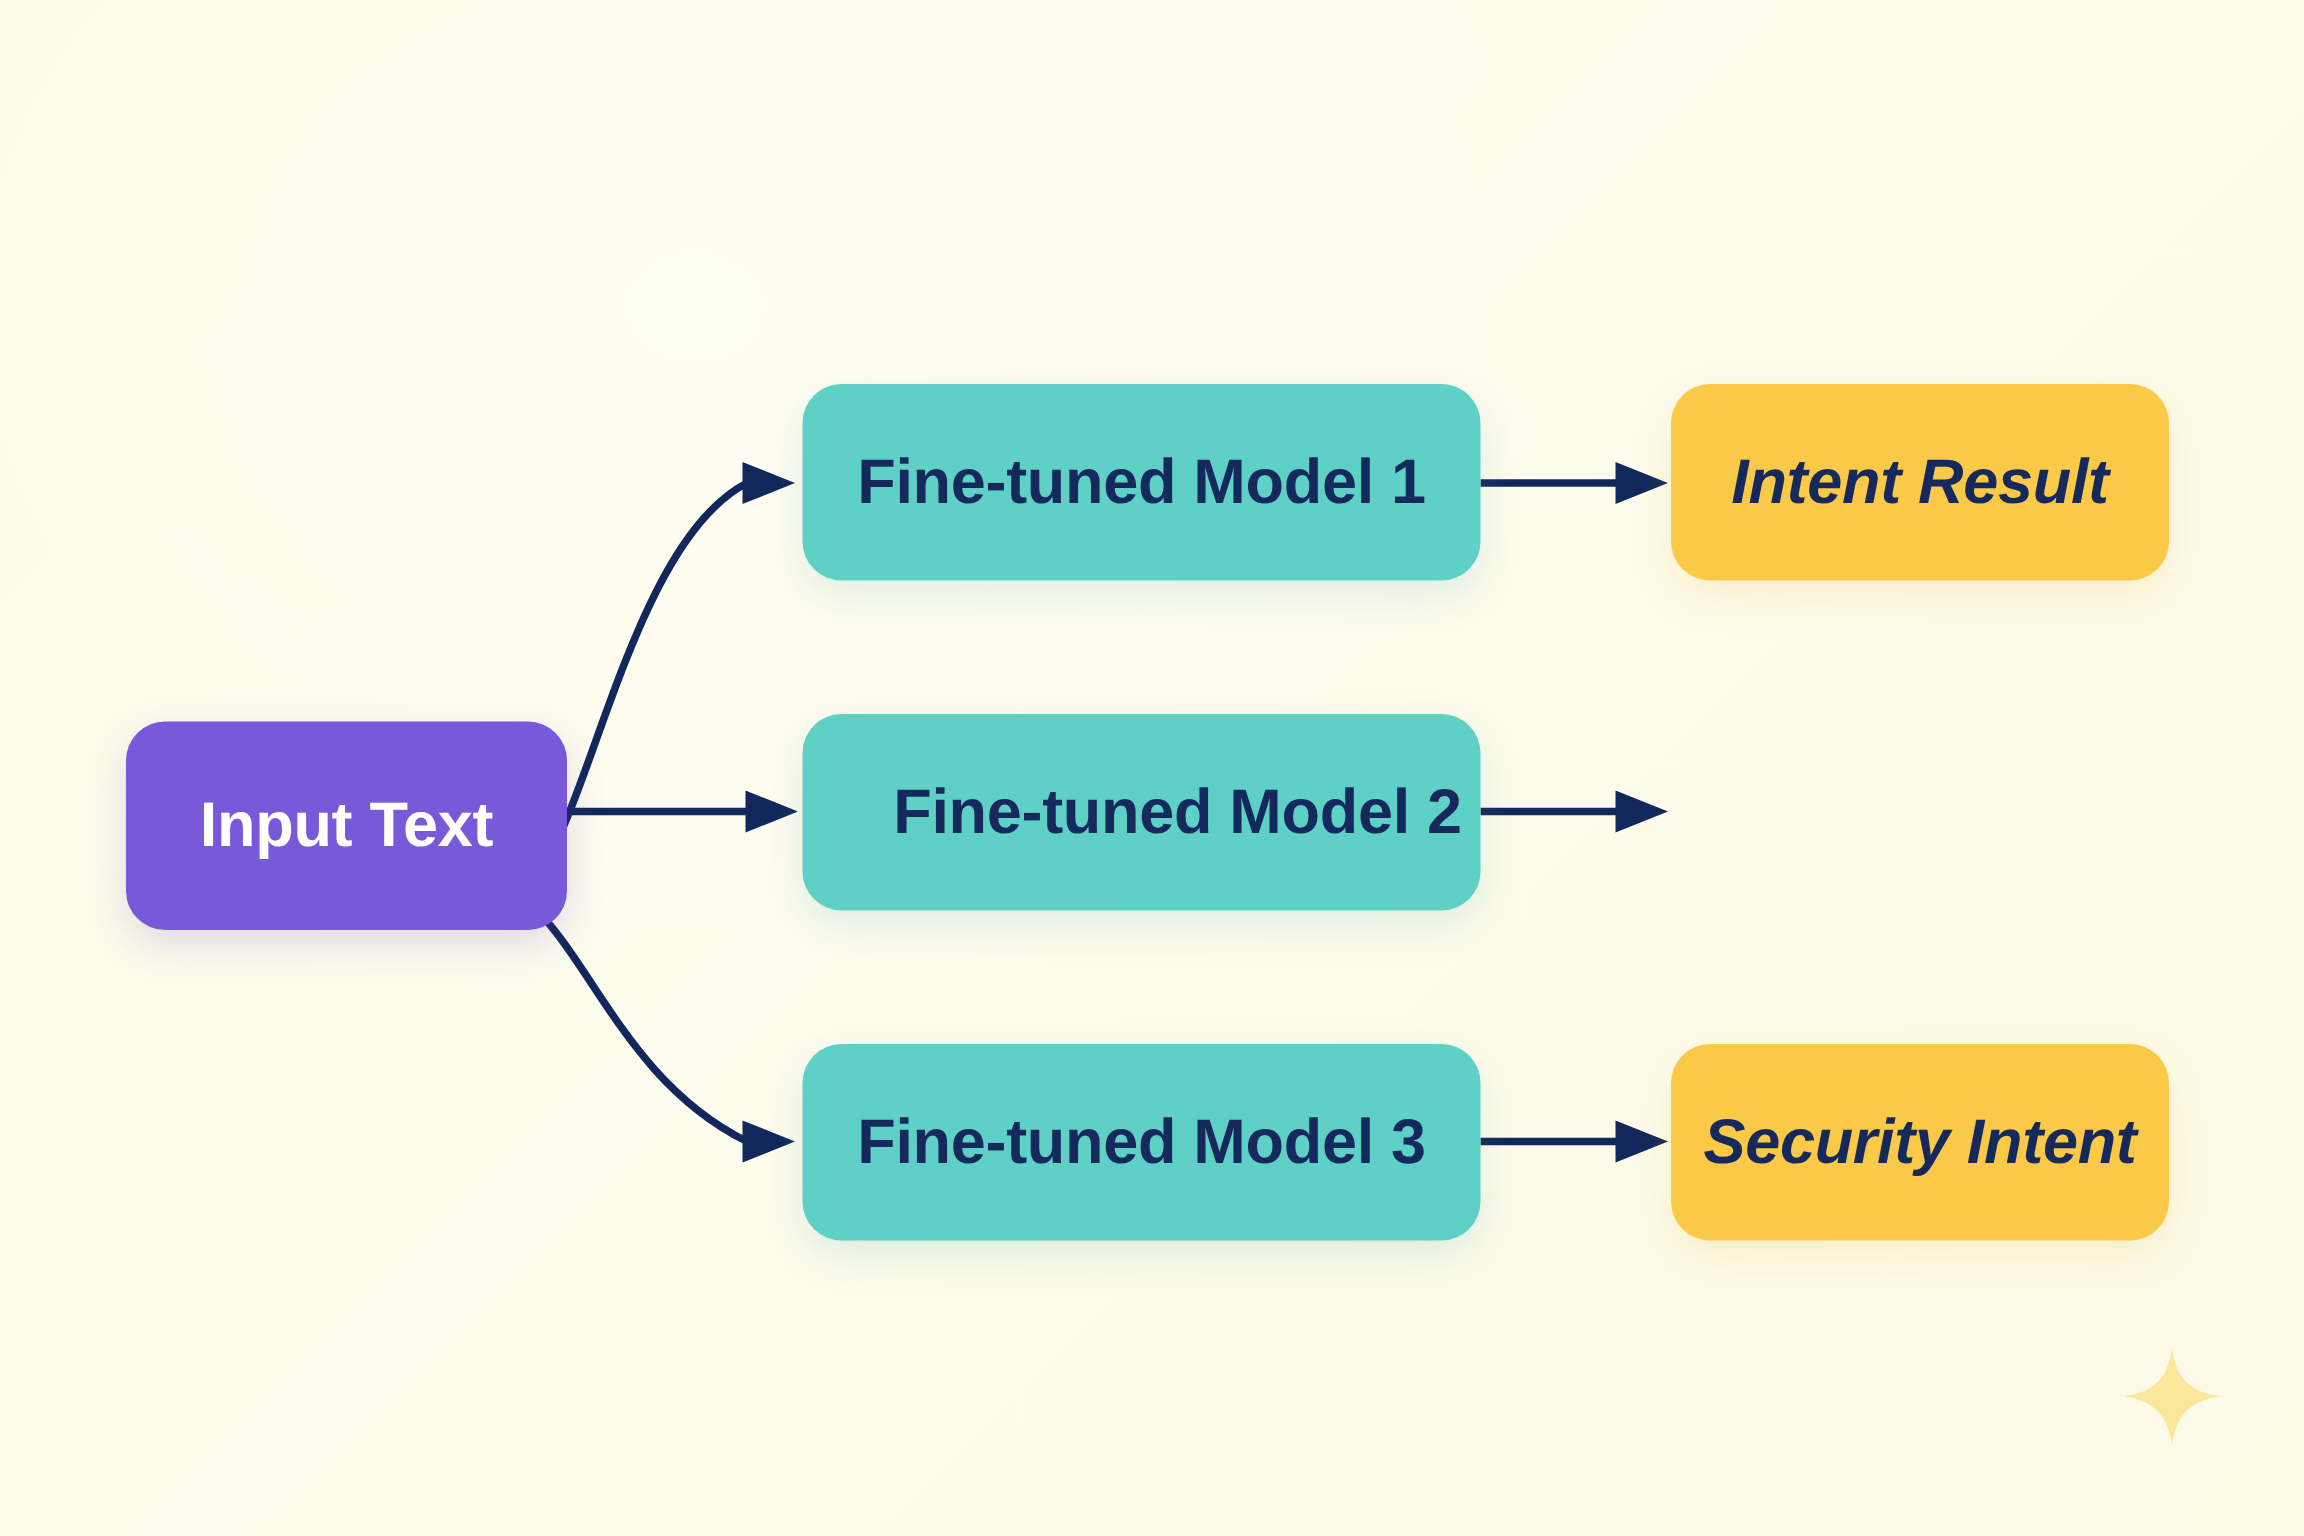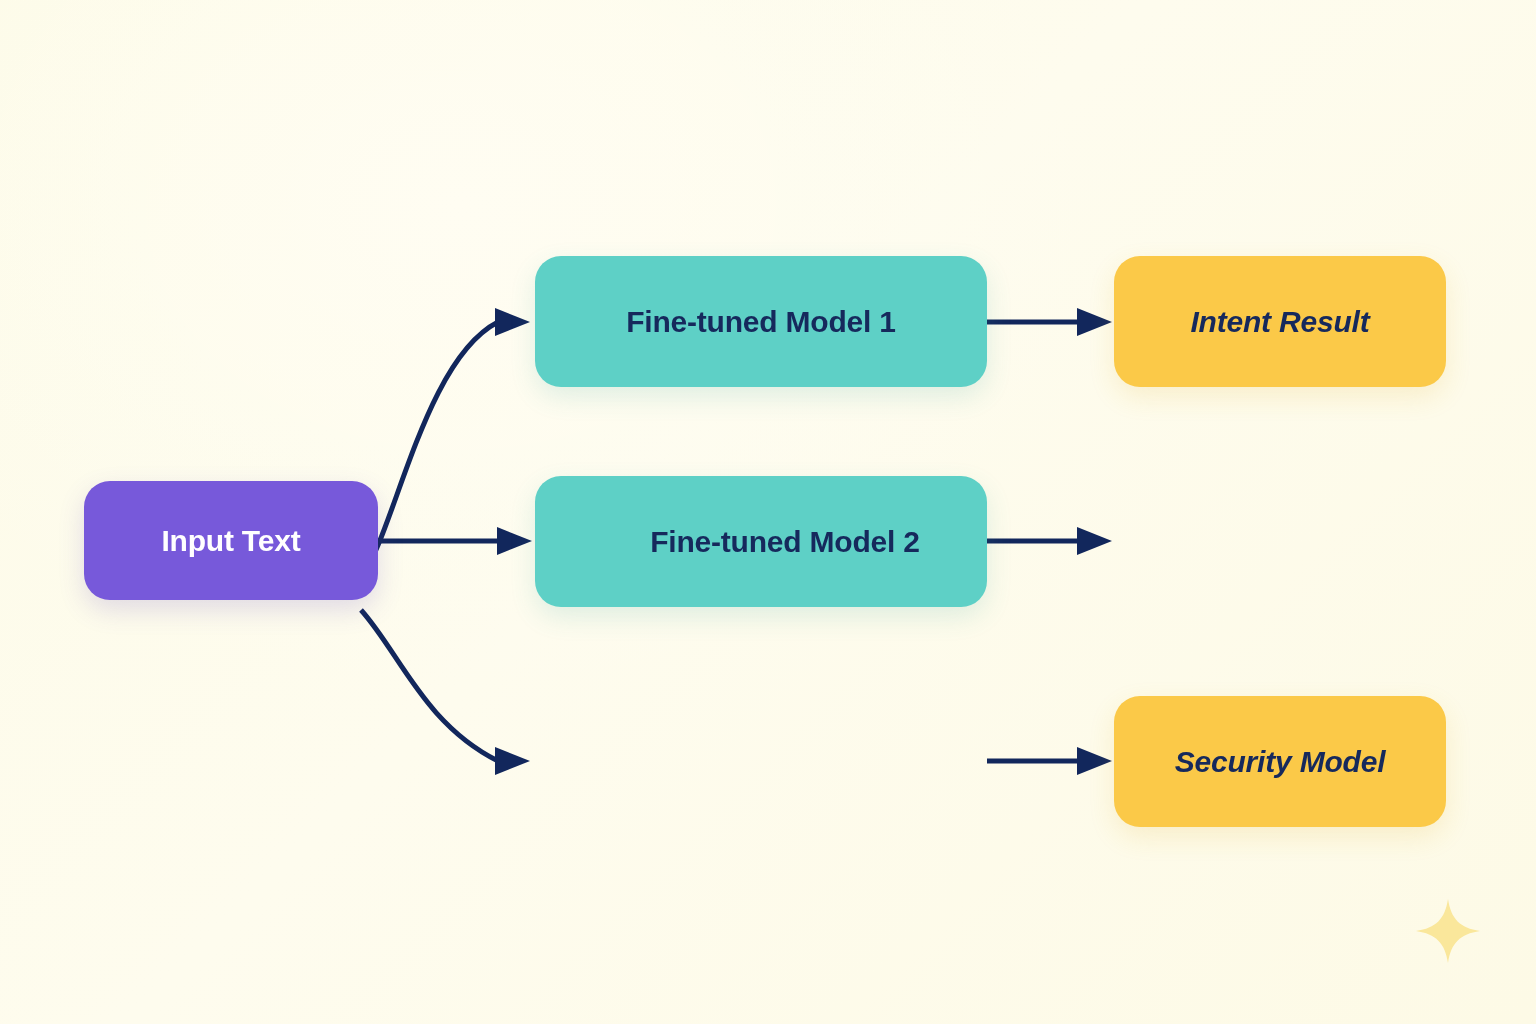--- a/index.html
+++ b/index.html
@@ -26,29 +26,29 @@
     box-sizing: border-box;
     display: flex;
     align-items: center;
     justify-content: center;
     border-radius: 26px;
     text-align: center;
     letter-spacing: -0.2px;
   }
   .node-label {
     font-weight: 700;
-    font-size: 30px;
+    font-size: 42px;
     line-height: 1.1;
     white-space: nowrap;
   }
   .node-input {
     left: 84px;
     top: 481px;
     width: 294px;
-    height: 119px;
+    height: 139px;
     background: #7759da;
     box-shadow: 0 10px 26px rgba(96, 70, 190, 0.18);
   }
   .node-input .node-label { color: #ffffff; }
 
   .node-model {
     left: 535px;
     width: 452px;
     height: 131px;
     background: #5ed0c6;
@@ -134,25 +134,28 @@
   <div class="node node-input">
     <span class="node-label">Input Text</span>
   </div>
 
   <div class="node node-model row-1">
     <span class="node-label">Fine-tuned Model 1</span>
   </div>
   <div class="node node-model row-2">
     <span class="node-label">Fine-tuned Model 2</span>
   </div>
+  <div class="node node-model row-3">
+    <span class="node-label">Fine-tuned Model 3</span>
+  </div>
 
   <div class="node node-result row-1">
     <span class="node-label">Intent Result</span>
   </div>
   <div class="node node-result row-3">
-    <span class="node-label">Security Model</span>
+    <span class="node-label">Security Intent</span>
   </div>
 
   <svg id="sparkle" viewBox="0 0 72 72">
     <path d="M36 4 C39 24 48 33 68 36 C48 39 39 48 36 68 C33 48 24 39 4 36 C24 33 33 24 36 4 Z" fill="#fae79b"></path>
   </svg>
 
 </div>
 
 </body></html>

